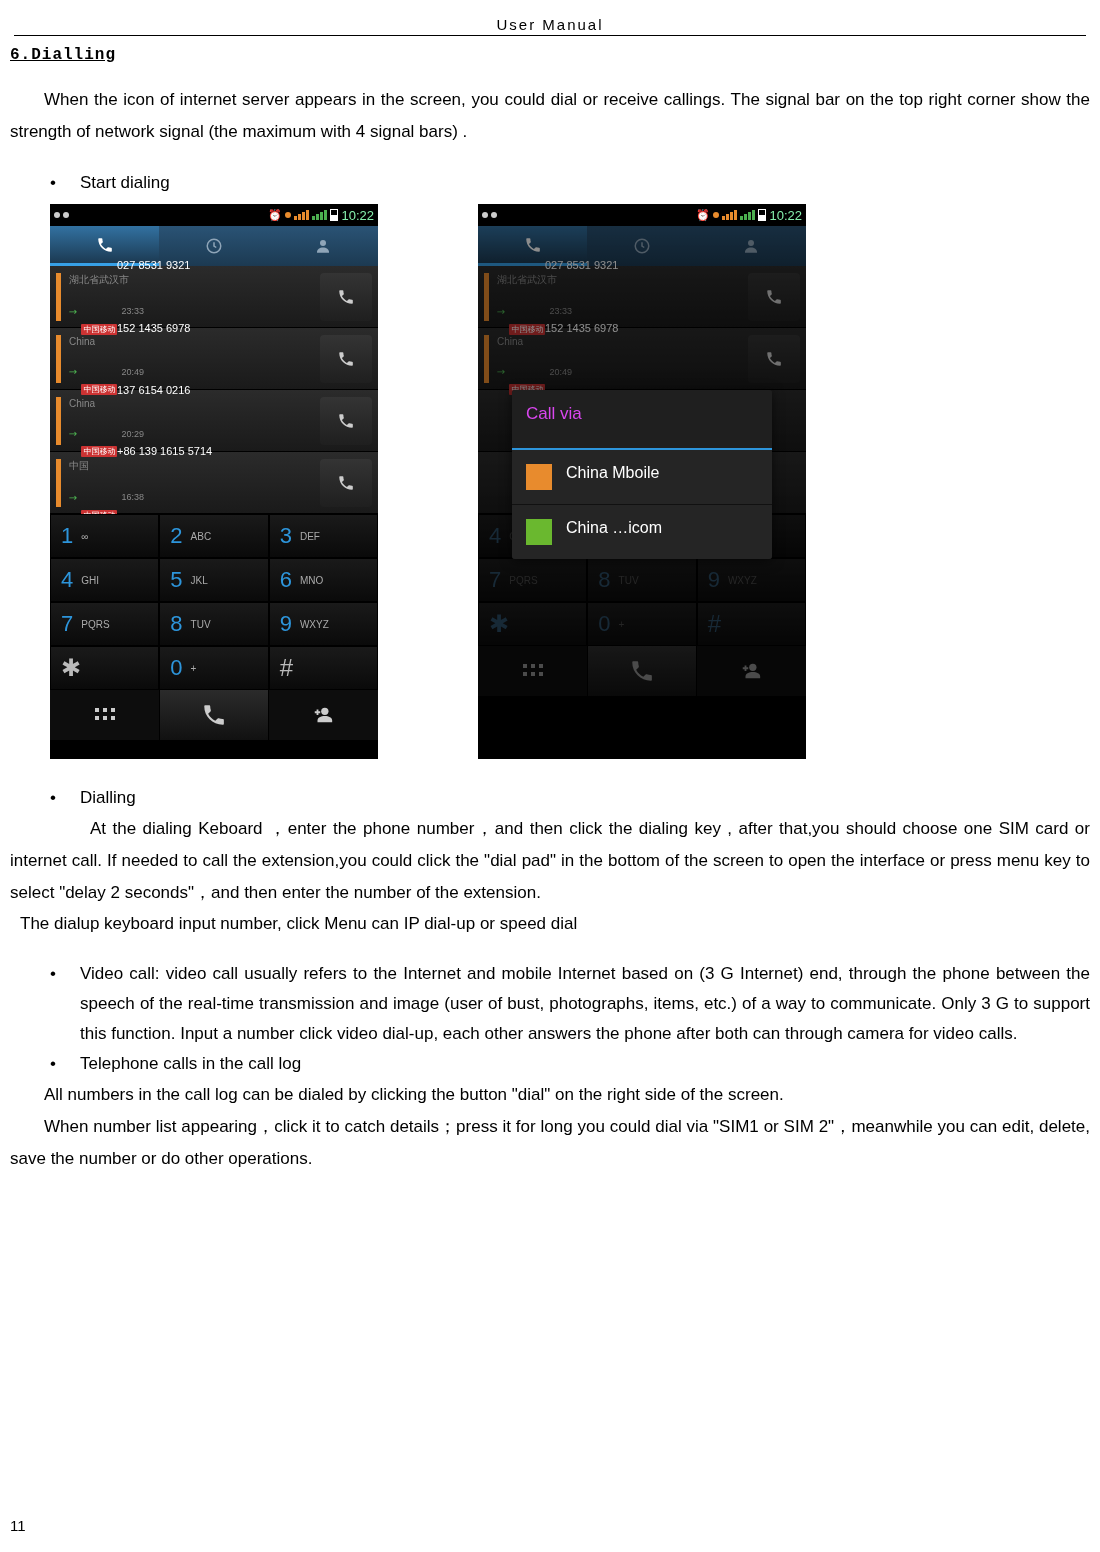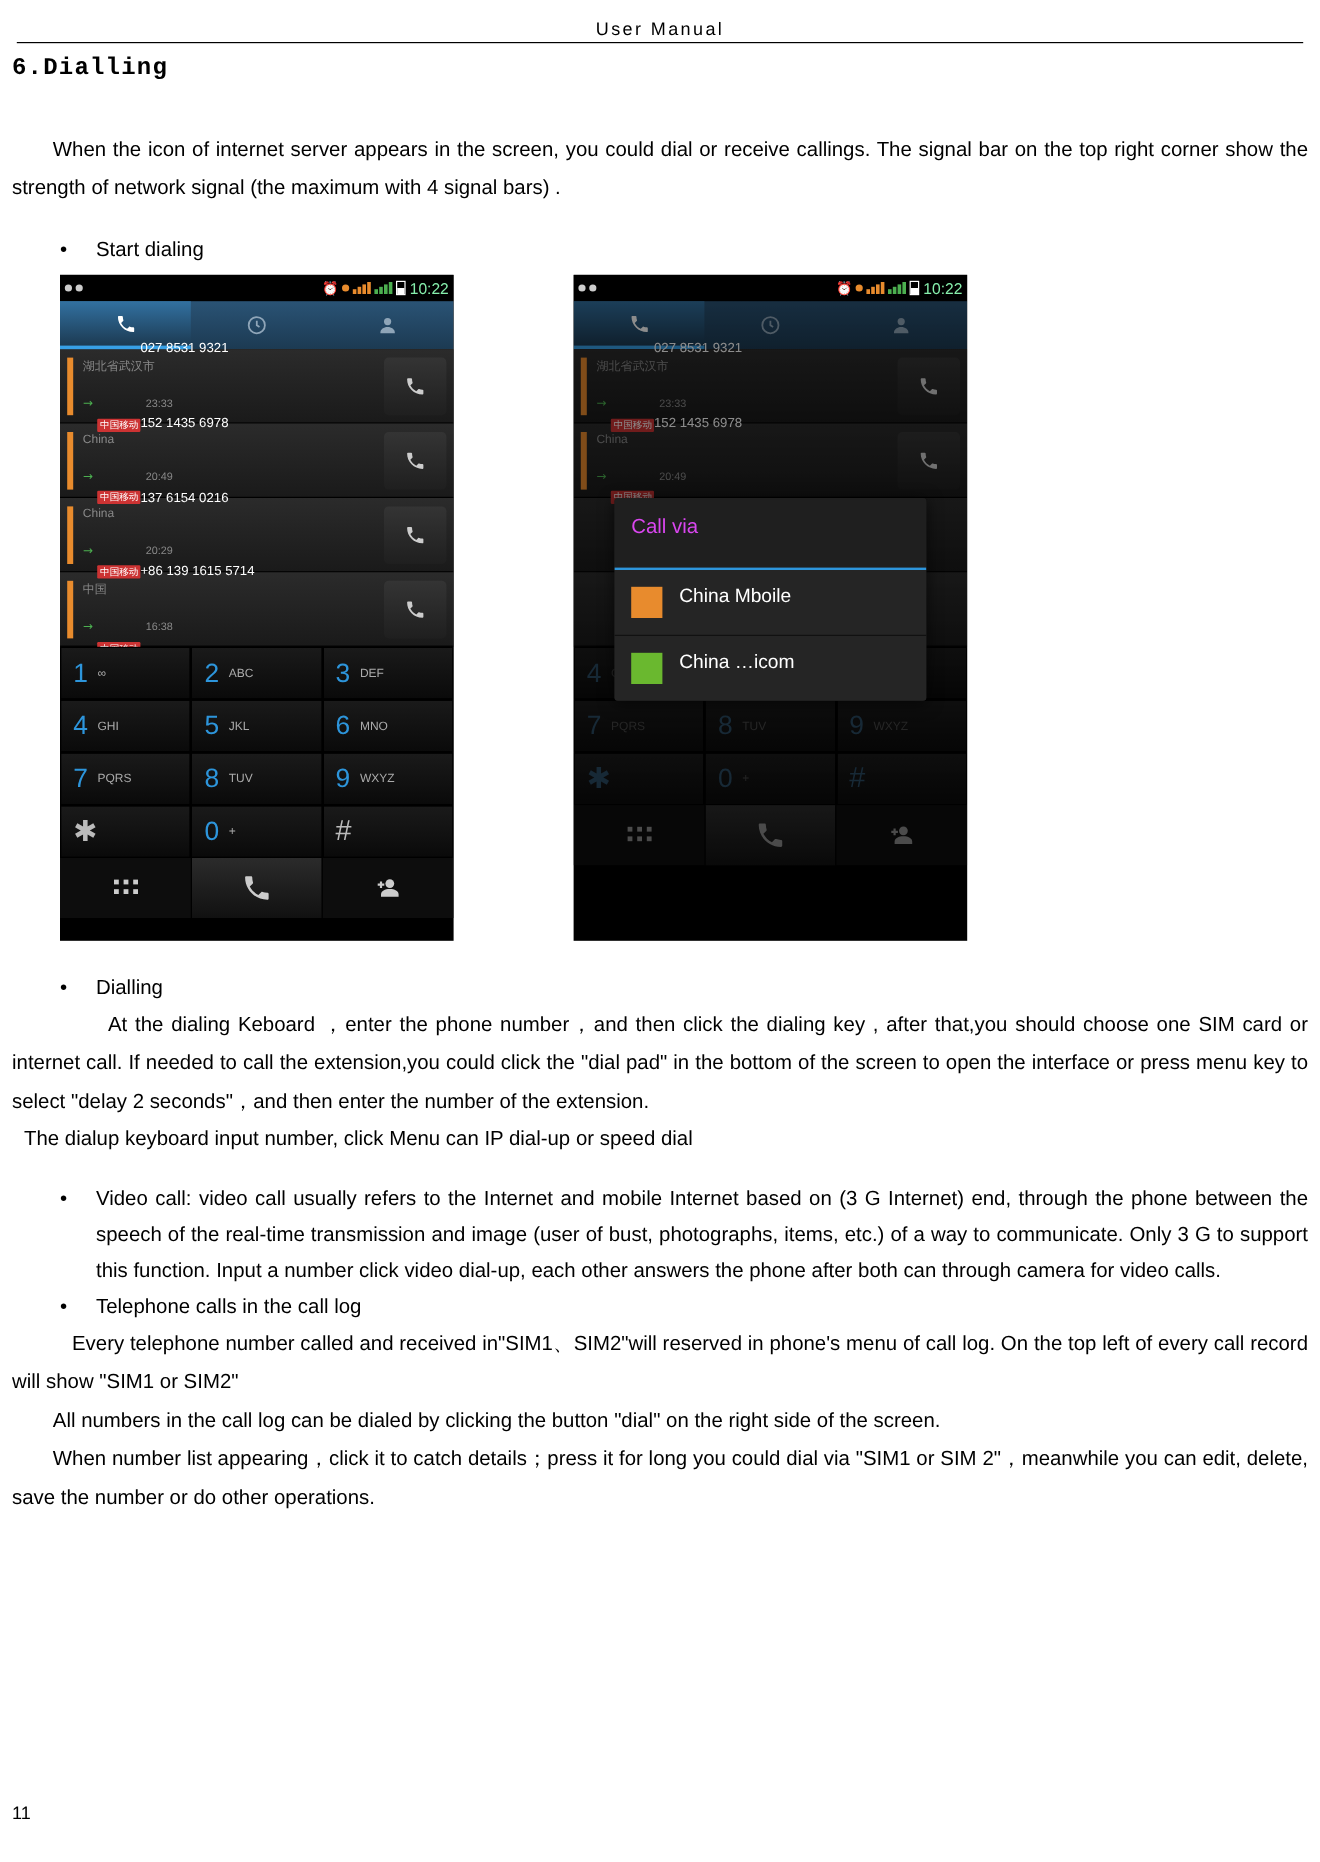--- a/index.html
+++ b/index.html
@@ -19,23 +19,24 @@
     border-bottom: 1px solid #000;
     margin: 0 14px;
     letter-spacing: 2px;
   }
   .content {
     padding: 10px 10px 0 10px;
   }
   .heading {
     font-family: "Courier New", monospace;
     font-weight: bold;
-    font-size: 20px;
+    font-size: 16px;
     letter-spacing: 1px;
-    margin-bottom: 40px;
+    margin-bottom: 20px;
+    text-decoration: underline;
   }
   .para {
     line-height: 32px;
     text-align: justify;
   }
   .indent { text-indent: 34px; }
   ul.bul { list-style: none; margin-left: 70px; }
   ul.bul li::before { content: "\2022"; position: absolute; margin-left: -30px; }
   ul.bul li { line-height: 30px; }
   .pad-left-sm { padding-left: 40px; }
@@ -123,21 +124,21 @@
   .phone.dim .calllist, .phone.dim .tabs, .phone.dim .keypad, .phone.dim .actionrow { filter: brightness(0.55); }
   .dlg-overlay { position:absolute; left:50%; transform:translateX(-50%); top:186px; width:260px; background:#1f1f1f; border-radius:3px; box-shadow:0 2px 12px rgba(0,0,0,.6); overflow:hidden; z-index:5;}
   .dlg-head { color:#d946ef; font-size:17px; padding:14px 14px 24px; border-bottom:2px solid #2d95db; background:#1f1f1f;}
   .dlg-item { display:flex; align-items:flex-start; gap:14px; padding:14px 14px; background:#252525; border-bottom:1px solid #111; font-size:16px; color:#fff;}
   .dlg-item:last-child{border-bottom:none;}
   .dlg-sq { width:26px; height:26px; }
   .dlg-sq.o { background:#e88b2d; }
   .dlg-sq.g { background:#6ab82f; }
   .page-num {
     position: absolute;
-    bottom: 32px;
+    bottom: 18px;
     left: 10px;
     font-size: 15px;
   }
   .justify-block { text-align: justify; line-height:30px; }
   svg.ic { width:18px; height:18px; }
 </style>
 </head>
 <body>
 
 <div class="header">User    Manual</div>
@@ -522,19 +523,18 @@
   <p class="para" style="padding-left:0;"><span style="display:inline-block; width:80px;"></span><span>At the dialing Keboard  ，enter the phone number，and then click the dialing key , after that,you should choose one SIM card or internet call. If needed to call the extension,you could click the "dial pad" in the bottom of the screen to open the interface or press menu key to select "delay 2 seconds"，and then enter the number of the extension.</span></p>
   <p style="line-height:30px; padding-left:10px;">The dialup keyboard input number, click Menu can IP dial-up or speed dial</p>
 
   <div style="height:20px;"></div>
 
   <ul class="bul">
     <li class="justify-block">Video call: video call usually refers to the Internet and mobile Internet based on (3 G Internet) end, through the phone between the speech of the real-time transmission and image (user of bust, photographs, items, etc.) of a way to communicate. Only 3 G to support this function. Input a number click video dial-up, each other answers the phone after both can through camera for video calls.</li>
     <li>Telephone calls in the call log</li>
   </ul>
 
-  <p class="para"><span style="display:inline-block; width:50px;"></span><span>Every telephone number called and received in"SIM1、SIM2"will reserved in phone's menu of call log. On the top left of every call record will show "SIM1 or SIM2"</span></p>
   <p class="para indent">All numbers in the call log can be dialed by clicking the button "dial" on the right side of the screen.</p>
   <p class="para indent">When number list appearing，click it to catch details；press it for long you could dial via "SIM1 or SIM 2"，meanwhile you can edit, delete, save the number or do other operations.</p>
 
 </div>
 
 <div class="page-num">11</div>
 
 </body></html>

